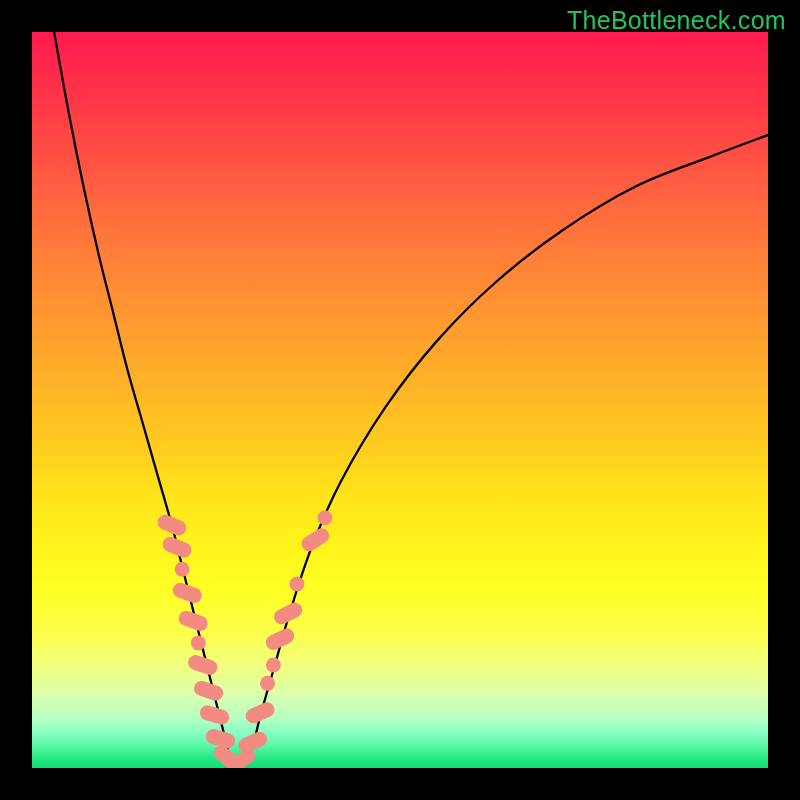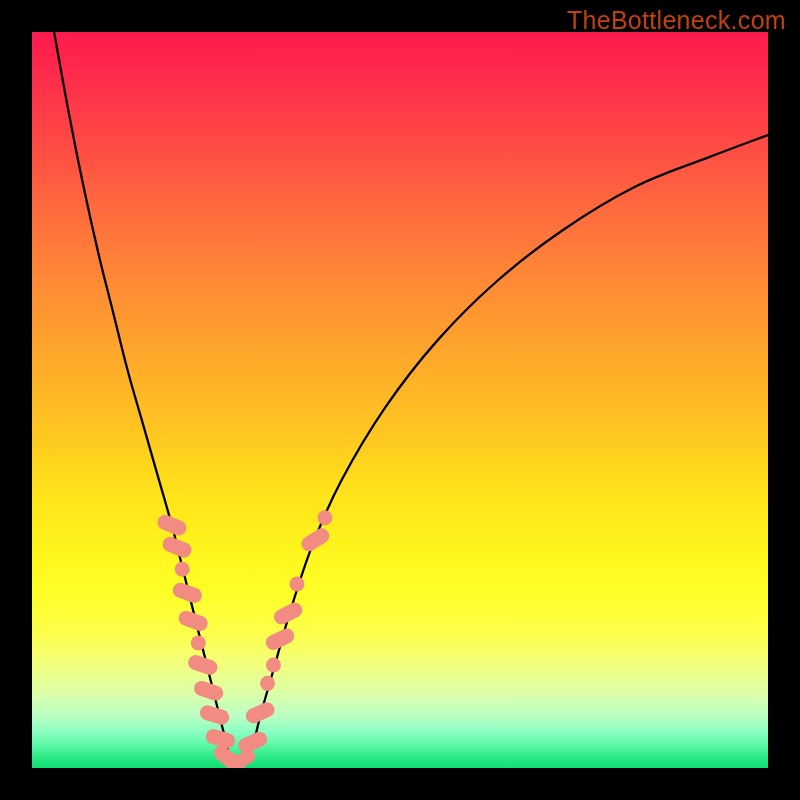--- a/index.html
+++ b/index.html
@@ -14,21 +14,21 @@
   .stage {
     position: relative;
     width: 800px;
     height: 800px;
     background: #000;
   }
   .watermark {
     position: absolute;
     top: 6px;
     right: 14px;
-    color: #c2410c;
+    color: #22c55e;
     font-size: 25px;
     font-weight: 500;
     letter-spacing: 0.3px;
     z-index: 20;
     user-select: none;
   }
   .plot-area {
     position: absolute;
     left: 32px;
     top: 32px;

